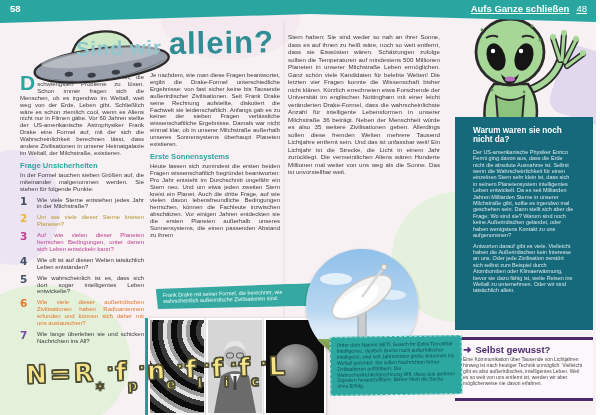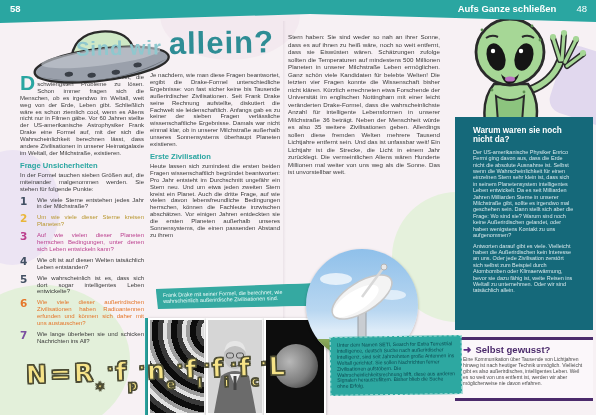--- a/index.html
+++ b/index.html
@@ -13,21 +13,21 @@
   .blob-lavender-tr{left:555px;top:52px;width:75px;height:70px;background:#e1d8ee;border-radius:14px;transform:rotate(18deg);}
   .blob-pink-top{left:160px;top:-30px;width:140px;height:90px;background:#f3e9ef;}
   .gutter{position:absolute;left:283px;top:21px;width:3px;height:394px;z-index:1;
           background:linear-gradient(to right,rgba(90,60,90,0.08),rgba(90,60,90,0));}
   .gutter-teal{position:absolute;left:280px;top:386px;width:6px;height:29px;background:#2aa6a1;z-index:2;}
 
   
   .band{position:absolute;left:0;top:0;width:600px;height:27px;background:#2aa6a1;z-index:6;
         clip-path:polygon(0 0,600px 0,600px 22px,310px 14px,0 23px);}
   .pageno-left{position:absolute;left:10px;top:3px;color:#fff;font-weight:bold;font-size:9.5px;z-index:7;}
-  .header-right{position:absolute;right:9px;top:3px;color:#fff;font-size:9.5px;z-index:7;display:flex;gap:20px;align-items:baseline;}
+  .header-right{position:absolute;right:9px;top:3px;color:#fff;font-size:9.5px;z-index:7;display:flex;gap:7px;align-items:baseline;text-decoration:underline;}
   .header-right .chapter{font-weight:bold;}
 
   
   .title{position:absolute;left:76px;top:26px;display:flex;align-items:baseline;gap:7px;z-index:4;transform:rotate(-1deg);}
   .title .t1{font-size:20px;font-weight:800;color:#8fc8ce;letter-spacing:1px;}
   .title .t2{font-size:31px;font-weight:800;color:#2e8d95;letter-spacing:1px;}
 
   
   .col{position:absolute;font-size:6px;line-height:6.9px;text-align:justify;z-index:2;}
   .col1{left:20px;top:74px;width:124px;}
@@ -158,21 +158,21 @@
       <span class="q-text" style="color:#e5762a">Wie viele dieser außerirdischen Zivilisationen haben Radioantennen erfunden und können sich daher mit uns austauschen?</span>
     </div>
     <div class="q">
       <span class="q-num" style="color:#7b4fa0">7</span>
       <span class="q-text" style="color:#3b3b3b">Wie lange überleben sie und schicken Nachrichten ins All?</span>
     </div>
   </div>
 
   <div class="col col2">
     <p style="margin:0">Je nachdem, wie man diese Fragen beantwortet, ergibt die Drake-Formel unterschiedliche Ergebnisse: von fast sicher keine bis Tausende außerirdischer Zivilisationen. Seit Frank Drake seine Rechnung aufstellte, diskutiert die Fachwelt sie leidenschaftlich. Anfangs gab es zu keiner der sieben Fragen verlässliche wissenschaftliche Ergebnisse. Damals war nicht einmal klar, ob in unserer Milchstraße außerhalb unseres Sonnensystems überhaupt Planeten existieren.</p>
-    <h3 class="sub">Erste Zivilisation</h3>
+    <h3 class="sub">Erste Sonnensystems</h3>
     <p style="margin:0">Heute lassen sich zumindest die ersten beiden Fragen wissenschaftlich begründet beantworten: Pro Jahr entsteht im Durchschnitt ungefähr ein Stern neu. Und um etwa jeden zweiten Stern kreist ein Planet. Auch die dritte Frage, auf wie vielen davon lebensfreundliche Bedingungen herrschen, können die Fachleute inzwischen abschätzen. Vor einigen Jahren entdeckten sie die ersten Planeten außerhalb unseres Sonnensystems, die einen passenden Abstand zu ihrem</p>
   </div>
 
   <div class="col col3">
     <p style="margin:0">Stern haben: Sie sind weder so nah an ihrer Sonne, dass es auf ihnen zu heiß wäre, noch so weit entfernt, dass sie Eiswüsten wären. Schätzungen zufolge sollten die Temperaturen auf mindestens 500 Millionen Planeten in unserer Milchstraße Leben ermöglichen. Ganz schön viele Kandidaten für belebte Welten! Die letzten vier Fragen konnte die Wissenschaft bisher nicht klären. Kürzlich errechneten etwa Forschende der Universität im englischen Nottingham mit einer leicht veränderten Drake-Formel, dass die wahrscheinlichste Anzahl für intelligente Lebensformen in unserer Milchstraße 36 beträgt. Neben der Menschheit würde es also 35 weitere Zivilisationen geben. Allerdings sollen diese fremden Welten mehrere Tausend Lichtjahre entfernt sein. Und das ist unfassbar weit! Ein Lichtjahr ist die Strecke, die Licht in einem Jahr zurücklegt. Die vermeintlichen Aliens wären Hunderte Millionen mal weiter von uns weg als die Sonne. Das ist unvorstellbar weit.</p>
   </div>
 
   <div class="drake-caption">Frank Drake mit seiner Formel, die berechnet, wie wahrscheinlich außerirdische Zivilisationen sind.</div>
 
   <div class="collage">

